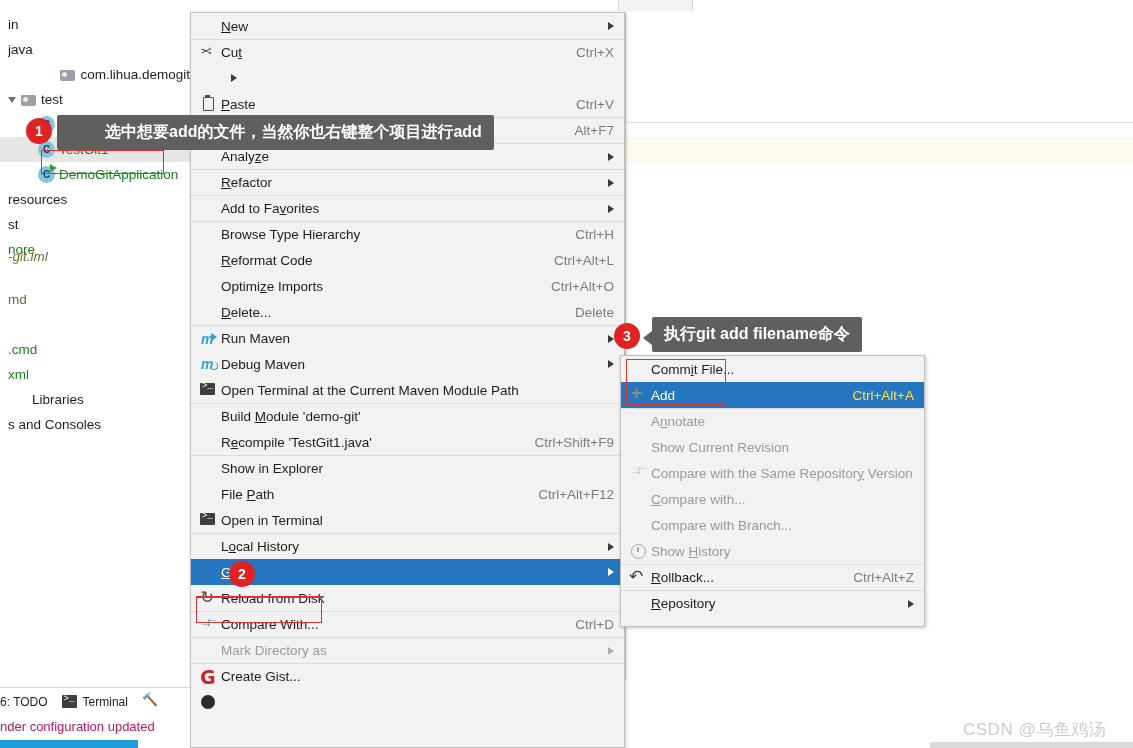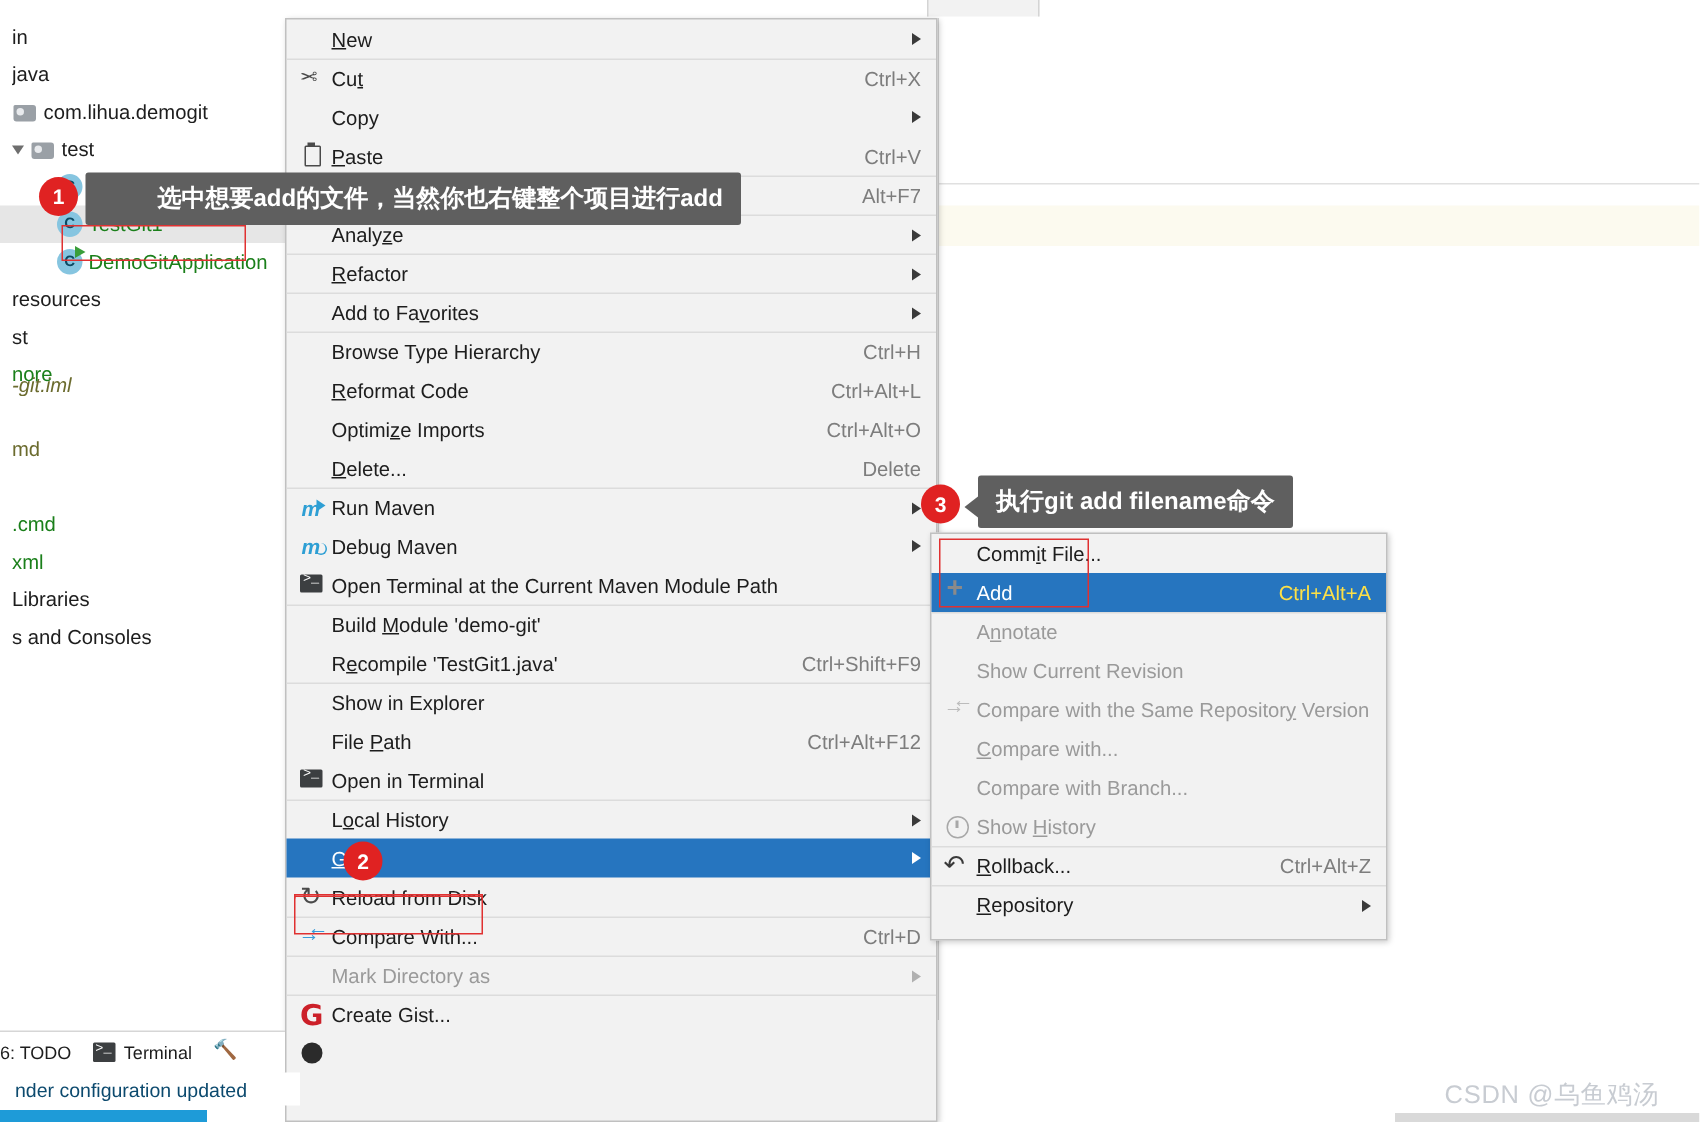--- a/index.html
+++ b/index.html
@@ -424,24 +424,24 @@
     font-size: 9px; color: #ffffff;
     font-family: "Liberation Mono", monospace;
   }
   .bb-hammer::before {
     content: "\1F528";
     position: absolute; left: 0px; top: -3px;
     font-size: 13px; color: #3a3a3a;
   }
   .status-line {
     position: absolute;
-    left: 10px; top: 715px;
+    left: 0px; top: 715px;
     width: 190px; height: 22px;
     font-size: 13px;
-    color: #0c4a6e;
+    color: #be185d;
     display: flex; align-items: center;
     white-space: nowrap; overflow: hidden;
     background: #ffffff;
   }
   .progress-bar {
     position: absolute;
     left: 0px; top: 740px;
     width: 138px; height: 8px;
     background: #1e9bd8;
   }
@@ -485,21 +485,21 @@
 
   <div class="tree" id="tree">
       <div class="tree-row" style="top: 0px;">
         <span class="spacer-narrow" style="width: 8px;"></span>
         <span class="tree-label c-dark">in</span>
       </div>
       <div class="tree-row" style="top: 25px;">
         <span class="spacer-narrow" style="width: 8px;"></span>
         <span class="tree-label c-dark">java</span>
       </div>
-      <div class="tree-row" style="top: 50px;">
+      <div class="tree-row" style="top: 50px; justify-content: flex-end;">
         <span class="spacer-narrow" style="width: 8px;"></span>
         <span class="tw-icon ic-folder"></span>
         <span class="tree-label c-dark">com.lihua.demogit</span>
       </div>
       <div class="tree-row" style="top: 75px;">
         <span class="spacer-narrow" style="width: 8px;"></span>
         <span class="arrow-expand"></span>
         <span class="tw-icon ic-folder"></span>
         <span class="tree-label c-dark">test</span>
       </div>
@@ -543,21 +543,21 @@
         <span class="tree-label c-blue"></span>
       </div>
       <div class="tree-row" style="top: 325px;">
         <span class="spacer-narrow" style="width: 8px;"></span>
         <span class="tree-label c-green">.cmd</span>
       </div>
       <div class="tree-row" style="top: 350px;">
         <span class="spacer-narrow" style="width: 8px;"></span>
         <span class="tree-label c-green">xml</span>
       </div>
-      <div class="tree-row" style="top: 375px;">
+      <div class="tree-row" style="top: 375px; padding-left: 24px;">
         <span class="spacer-narrow" style="width: 8px;"></span>
         <span class="tree-label c-dark">Libraries</span>
       </div>
       <div class="tree-row" style="top: 400px;">
         <span class="spacer-narrow" style="width: 8px;"></span>
         <span class="tree-label c-dark">s and Consoles</span>
       </div>
     </div>
   <div class="tree-hl-box"></div>
 
@@ -567,21 +567,20 @@
         <span class="mi-label"><u>N</u>ew</span>
         <span class="mi-arrow"></span>
       </div>
       <div class="mi sep-top">
         <span class="mi-ico g-scissors"></span>
         <span class="mi-label">Cu<u>t</u></span>
         <span class="mi-accel">Ctrl+X</span>
       </div>
       <div class="mi">
         <span class="mi-ico "></span>
-        <span class="mi-label">Copy</span>
         <span class="mi-arrow"></span>
       </div>
       <div class="mi">
         <span class="mi-ico g-clipboard"></span>
         <span class="mi-label"><u>P</u>aste</span>
         <span class="mi-accel">Ctrl+V</span>
       </div>
       <div class="mi sep-top">
         <span class="mi-ico "></span>
         <span class="mi-label">Find <u>U</u>sages</span>

